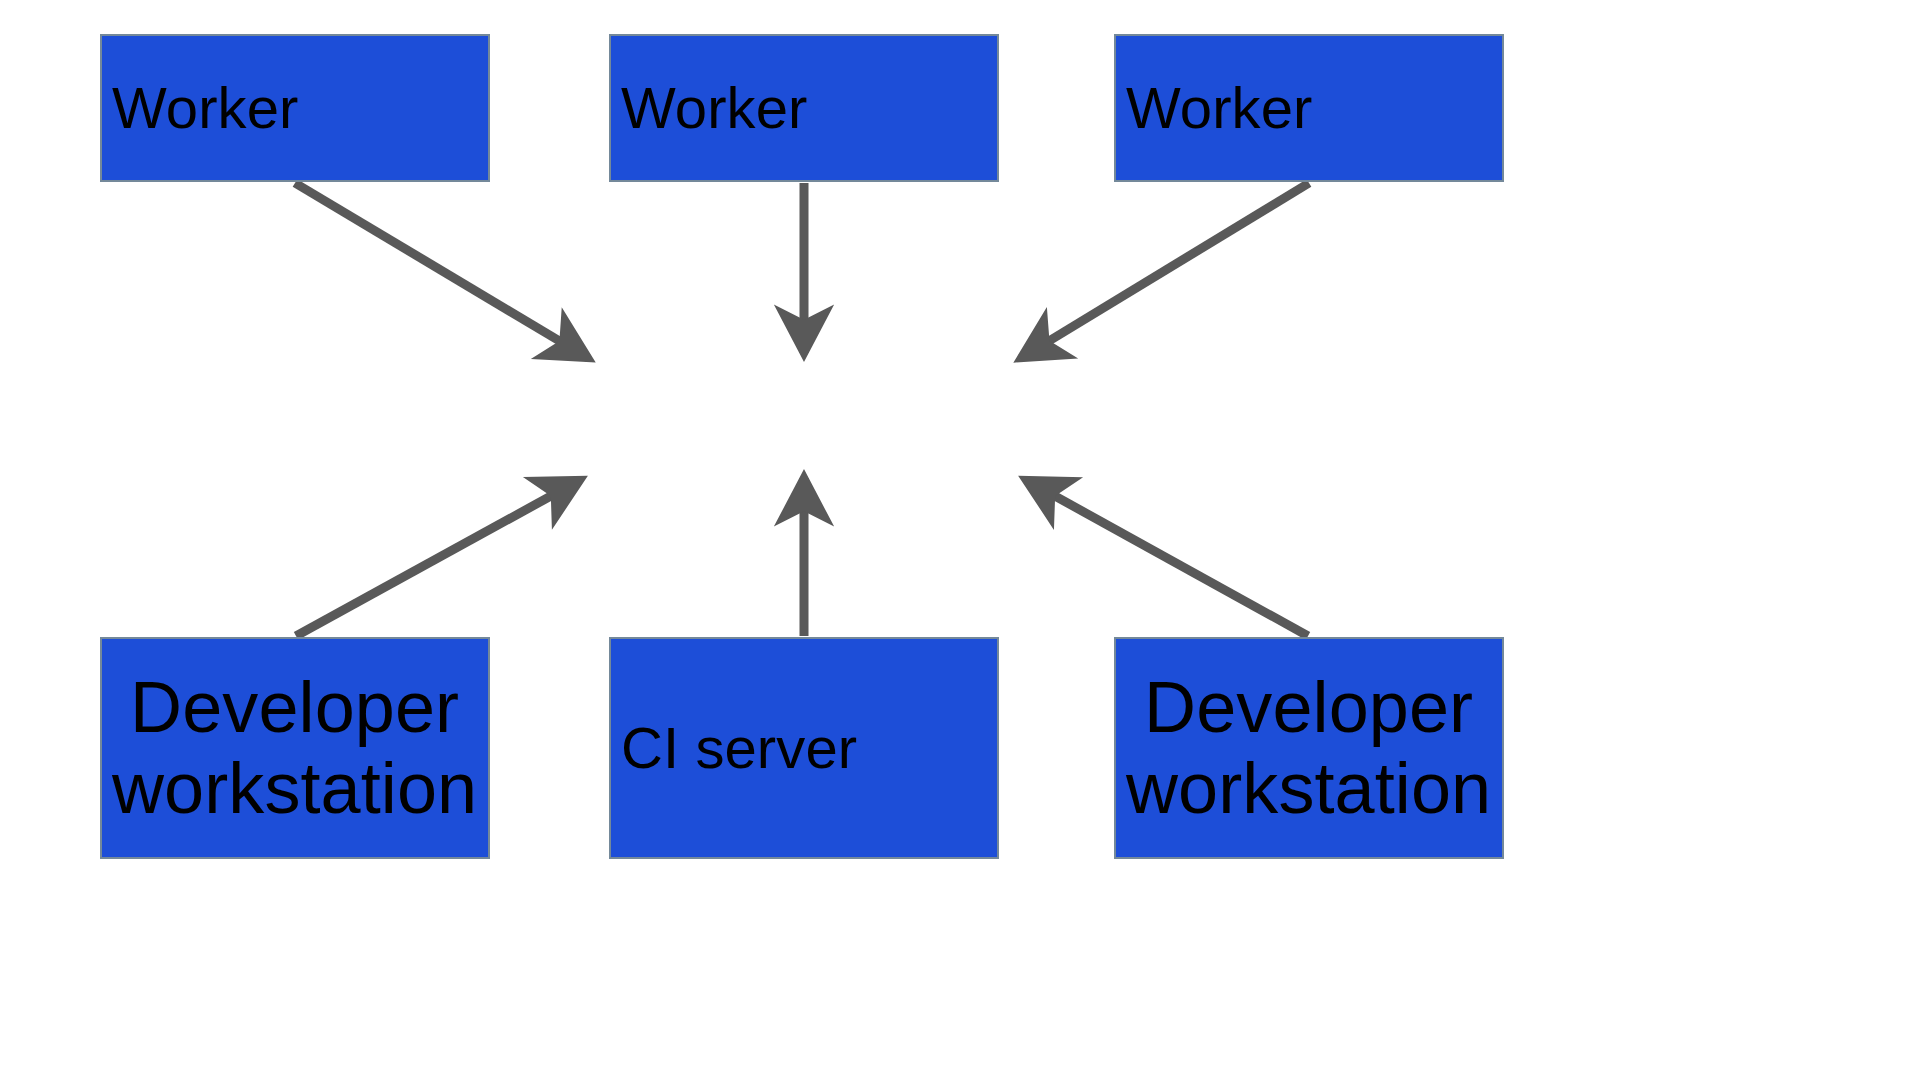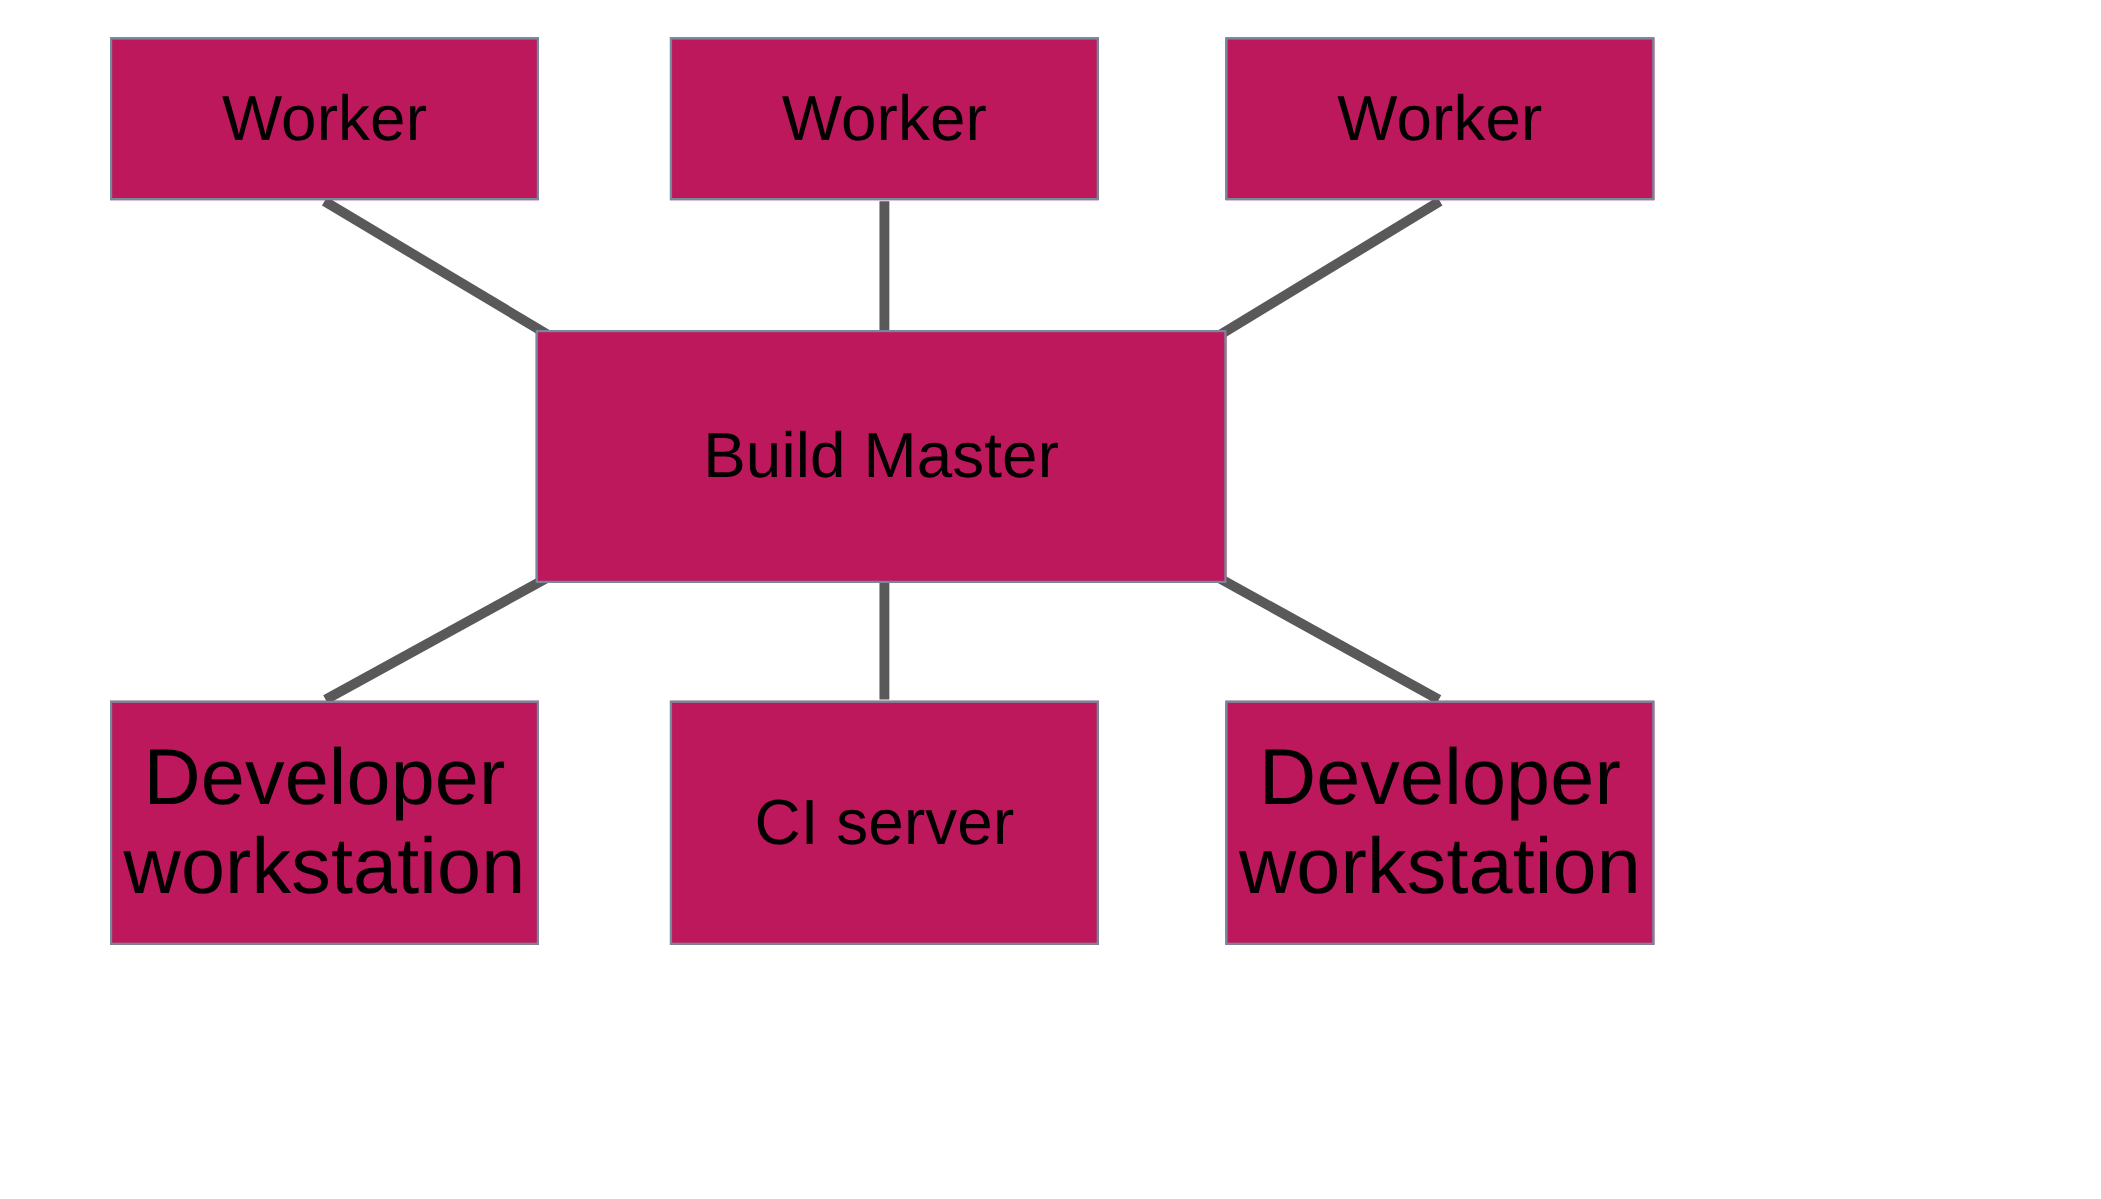--- a/index.html
+++ b/index.html
@@ -23,25 +23,24 @@
     position: absolute;
     left: 0;
     top: 0;
     width: 1910px;
     height: 1090px;
     pointer-events: none;
   }
   .node {
     position: absolute;
     box-sizing: border-box;
-    background: #be185d;
+    background: #1d4ed8;
     border: 2px solid #74899a;
     display: flex;
     align-items: center;
-    justify-content: center;
     text-align: center;
     color: #000000;
     z-index: 2;
   }
   .node-label {
     display: block;
     line-height: 1.12;
     white-space: pre-line;
     letter-spacing: 0.1px;
     padding: 0 10px;
@@ -104,23 +103,20 @@
   </div>
 
   <div class="node" id="node-worker-2">
     <span class="node-label fs-worker">Worker</span>
   </div>
 
   <div class="node" id="node-worker-3">
     <span class="node-label fs-worker">Worker</span>
   </div>
 
-  <div class="node" id="node-build-master">
-    <span class="node-label fs-master">Build Master</span>
-  </div>
 
   <div class="node" id="node-dev-ws-1">
     <span class="node-label fs-devws">Developer
 workstation</span>
   </div>
 
   <div class="node" id="node-ci-server">
     <span class="node-label fs-ci">CI server</span>
   </div>
 

